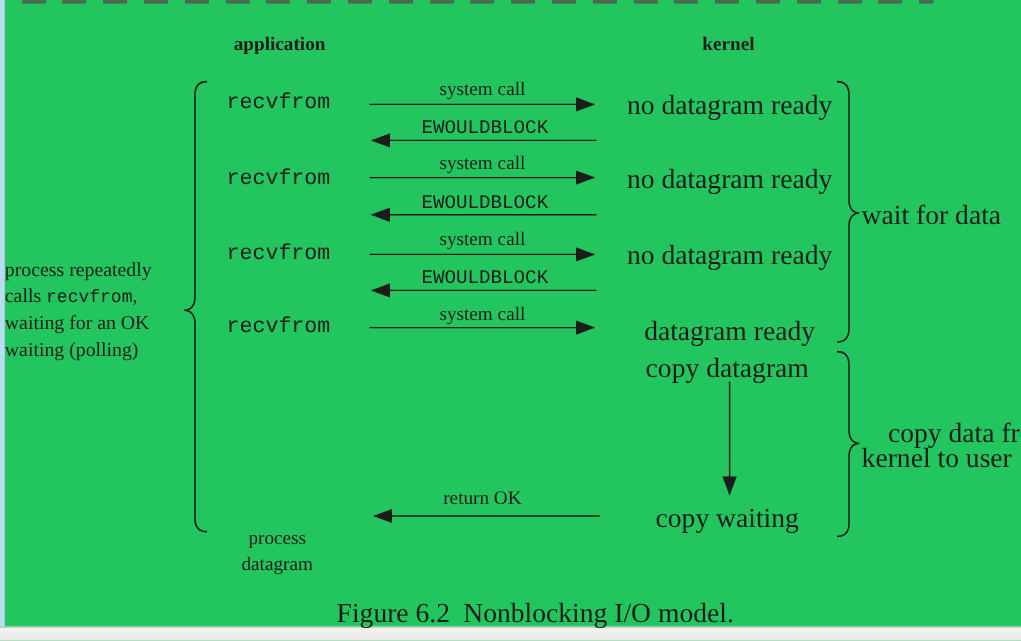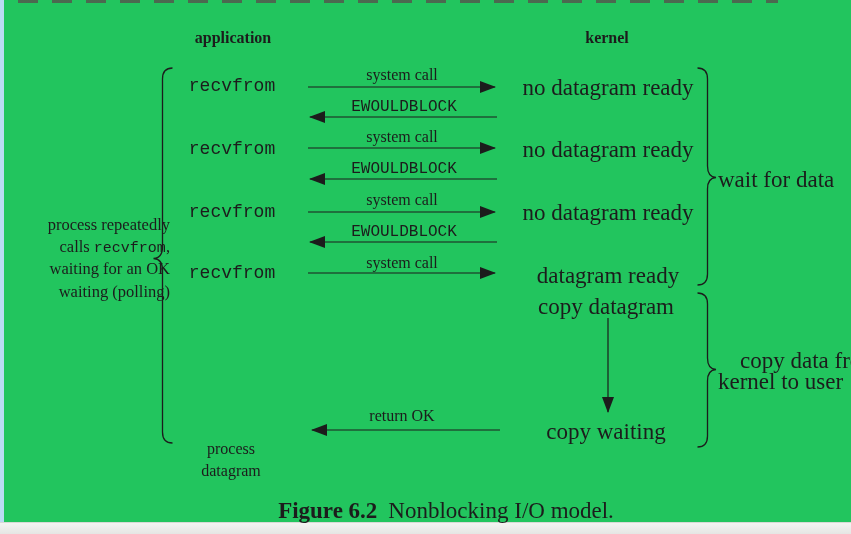--- a/index.html
+++ b/index.html
@@ -17,23 +17,23 @@
   .top-dashes {
     position:absolute; left:18px; top:0; width:760px; height:3px;
     background:repeating-linear-gradient(90deg,#56524c 0 20px,transparent 20px 34px);
     opacity:.8;
   }
   .left-strip { position:absolute; left:0; top:0; width:4px; height:522px; background:#badbf2; }
   .bottom-band {
     position:absolute; left:0; top:522px; width:851px; height:12px;
     background:linear-gradient(#f4f4f2,#e4e4e2); border-top:1px solid #d9d9d6;
   }
-  .note { text-align:right; width:153px; left:17px; font-size:16.5px; }
+  .note { text-align:left; width:153px; left:4px; font-size:16.5px; }
   .note .mono { font-size:15px; }
-  .caption-fig { font-weight:bold; margin-right:11px; }
+  .caption-fig { font-weight:normal; margin-right:11px; }
 </style>
 </head>
 <body>
 
 <div class="stage">
 
   <div class="top-dashes"></div>
   <div class="left-strip"></div>
   <div class="bottom-band"></div>
 

